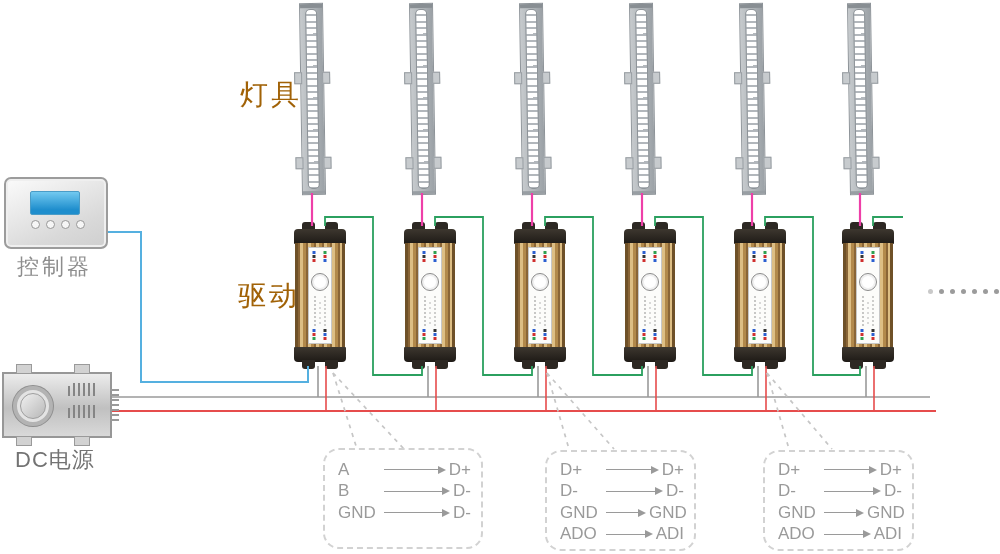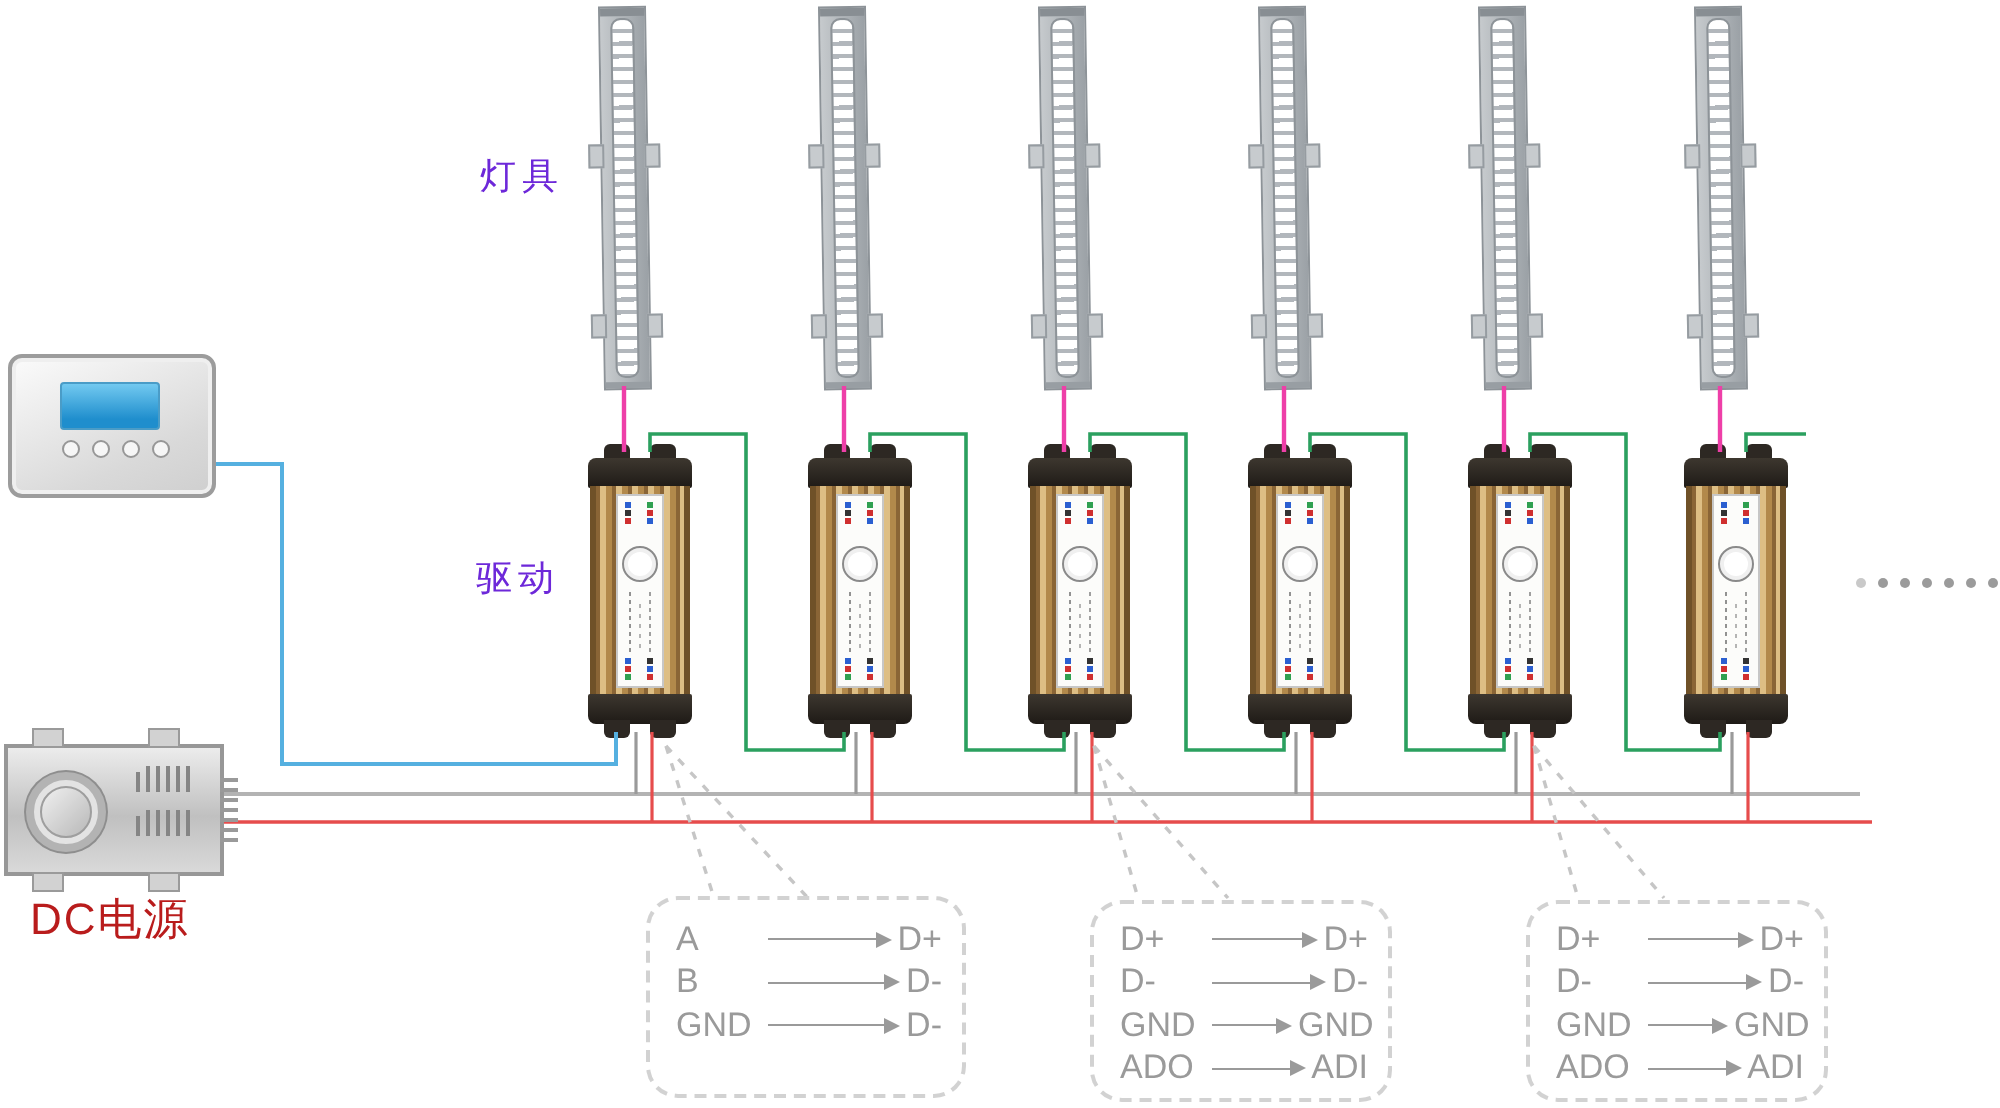--- a/index.html
+++ b/index.html
@@ -1,22 +1,22 @@
 <!DOCTYPE html>
 <html><head>
 <meta charset="utf-8">
 <style>
   html,body{margin:0;padding:0;background:#fff;}
   .stage{position:relative;width:1000px;height:554px;background:#ffffff;overflow:hidden;
          font-family:"Liberation Sans","DejaVu Sans",sans-serif;}
 
   
-  .zh-label{position:absolute;color:#6d28d9;font-size:18px;letter-spacing:3px;white-space:nowrap;}
+  .zh-label{position:absolute;color:#a16207;font-size:28px;letter-spacing:3px;white-space:nowrap;}
   .lbl-controller{left:17px;top:252px;font-size:22px;color:#8d8d8d;}
-  .lbl-power{left:15px;top:445px;font-size:22px;color:#b91c1c;letter-spacing:1px;}
+  .lbl-power{left:15px;top:445px;font-size:22px;color:#737373;letter-spacing:1px;}
   .lbl-fixtures{left:240px;top:76px;}
   .lbl-driver{left:238px;top:277px;font-family:Liberation Serif, serif;}
 
   
   .controller{position:absolute;left:4px;top:177px;width:100px;height:68px;border-radius:7px;
     background:linear-gradient(155deg,#fbfbfb,#d9d9d9 70%,#cfcfcf);border:2px solid #9c9c9c;
     box-shadow:inset 0 0 0 2px #efefef;}
   .ctrl-screen{position:absolute;left:24px;top:12px;width:48px;height:22px;border-radius:2px;
     background:linear-gradient(180deg,#72c9f0,#1f8ecd 80%);border:1px solid #4a9cc7;}
   .ctrl-buttons{position:absolute;left:25px;top:41px;display:flex;gap:6px;}
@@ -413,20 +413,21 @@
         <div class="pin"></div>
         <div class="pin"></div>
       <div class="pin"></div>
         <div class="pin"></div>
         <div class="pin"></div>
     </div>
   </div>
 
   <div class="zh-label lbl-fixtures">灯具</div>
   <div class="zh-label lbl-driver">驱动</div>
+  <div class="zh-label lbl-controller">控制器</div>
   <div class="zh-label lbl-power">DC电源</div>
 
   <div class="cont-dots">
     <div class="cdot faint"></div>
       <div class="cdot"></div>
       <div class="cdot"></div>
       <div class="cdot"></div>
     <div class="cdot"></div>
       <div class="cdot"></div>
       <div class="cdot"></div>

